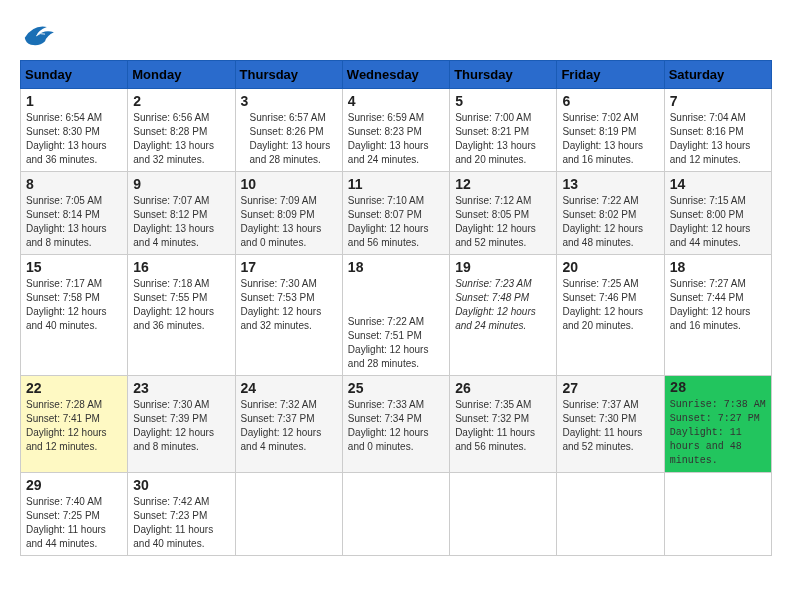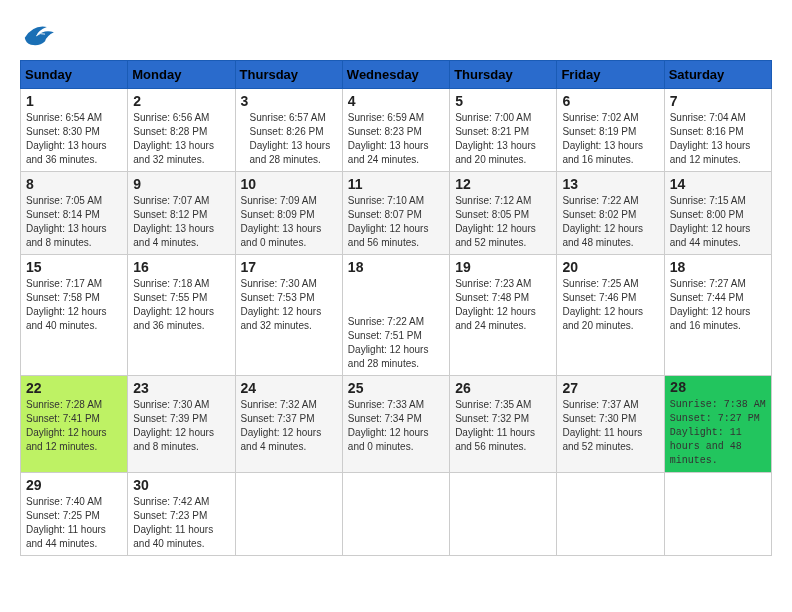--- a/index.html
+++ b/index.html
@@ -228,39 +228,39 @@
 Daylight: 12 hours and 32 minutes.</div>
         </td>
         <td>
           <span class="day-num">18</span>
           <div class="day-info" style="white-space: pre-line; margin-top: 40px;">Sunrise: 7:22 AM
 Sunset: 7:51 PM
 Daylight: 12 hours and 28 minutes.</div>
         </td>
         <td>
           <span class="day-num">19</span>
-          <div class="day-info" style="white-space: pre-line;">Sunrise: 7:23 AM
+          <div class="day-info" style="white-space: pre-line; font-style: italic;">Sunrise: 7:23 AM
 Sunset: 7:48 PM
 Daylight: 12 hours and 24 minutes.</div>
         </td>
         <td>
           <span class="day-num">20</span>
           <div class="day-info" style="white-space: pre-line;">Sunrise: 7:25 AM
 Sunset: 7:46 PM
 Daylight: 12 hours and 20 minutes.</div>
         </td>
         <td>
           <span class="day-num">18</span>
           <div class="day-info" style="white-space: pre-line;">Sunrise: 7:27 AM
 Sunset: 7:44 PM
 Daylight: 12 hours and 16 minutes.</div>
         </td>
       </tr>
       <tr style="background: rgb(245, 245, 245);">
-        <td style="background: #bef264;">
+        <td style="background: #fef9c3;">
           <span class="day-num">22</span>
           <div class="day-info" style="white-space: pre-line;">Sunrise: 7:28 AM
 Sunset: 7:41 PM
 Daylight: 12 hours and 12 minutes.</div>
         </td>
         <td style="background: rgb(245, 245, 245);">
           <span class="day-num">23</span>
           <div class="day-info" style="white-space: pre-line;">Sunrise: 7:30 AM
 Sunset: 7:39 PM
 Daylight: 12 hours and 8 minutes.</div>

